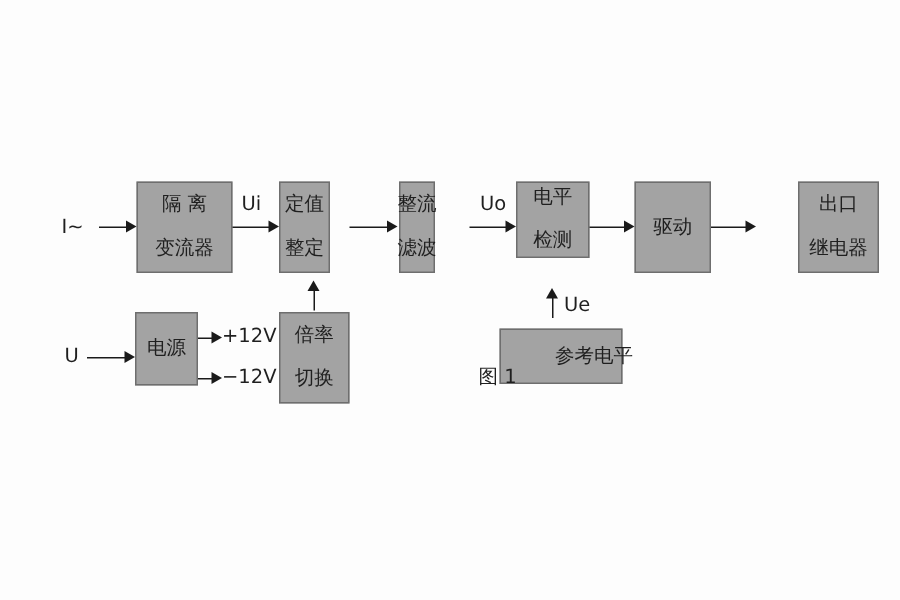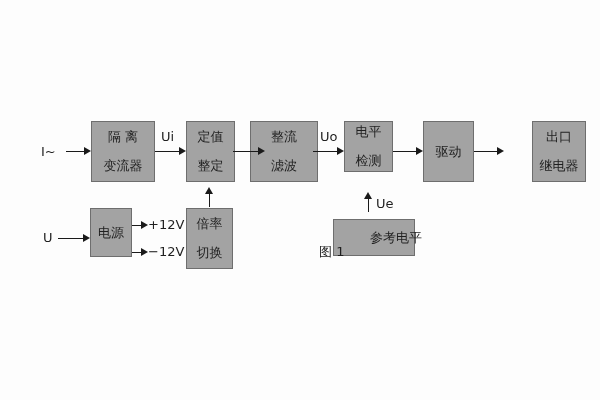--- a/index.html
+++ b/index.html
@@ -27,22 +27,22 @@
     gap: 15px;
     font-size: 13px;
     line-height: 14px;
     color: #1f1f1f;
     white-space: nowrap;
     text-align: center;
   }
   .block.single { gap: 0; }
   
   #blk-isolation  { left: 91px;  top: 121px; width: 64px; height: 61px; }
-  #blk-setpoint   { left: 186px; top: 121px; width: 49px; height: 61px; }
-  #blk-rectifier  { left: 250px; top: 121px; width: 68px; height: 61px; }
+  #blk-setpoint   { left: 186px; top: 121px; width: 34px; height: 61px; }
+  #blk-rectifier  { left: 266px; top: 121px; width: 24px; height: 61px; }
   #blk-level      { left: 344px; top: 121px; width: 49px; height: 51px; }
   #blk-drive      { left: 423px; top: 121px; width: 51px; height: 61px; }
   #blk-relay      { left: 532px; top: 121px; width: 54px; height: 61px; }
   
   #blk-power      { left: 90px;  top: 208px; width: 42px; height: 49px; }
   #blk-multiplier { left: 186px; top: 208px; width: 47px; height: 61px; }
   #blk-reference  { left: 333px; top: 219px; width: 82px; height: 37px; padding-left: 44px; }
 
   
   .harrow { position: absolute; height: 9px; }

